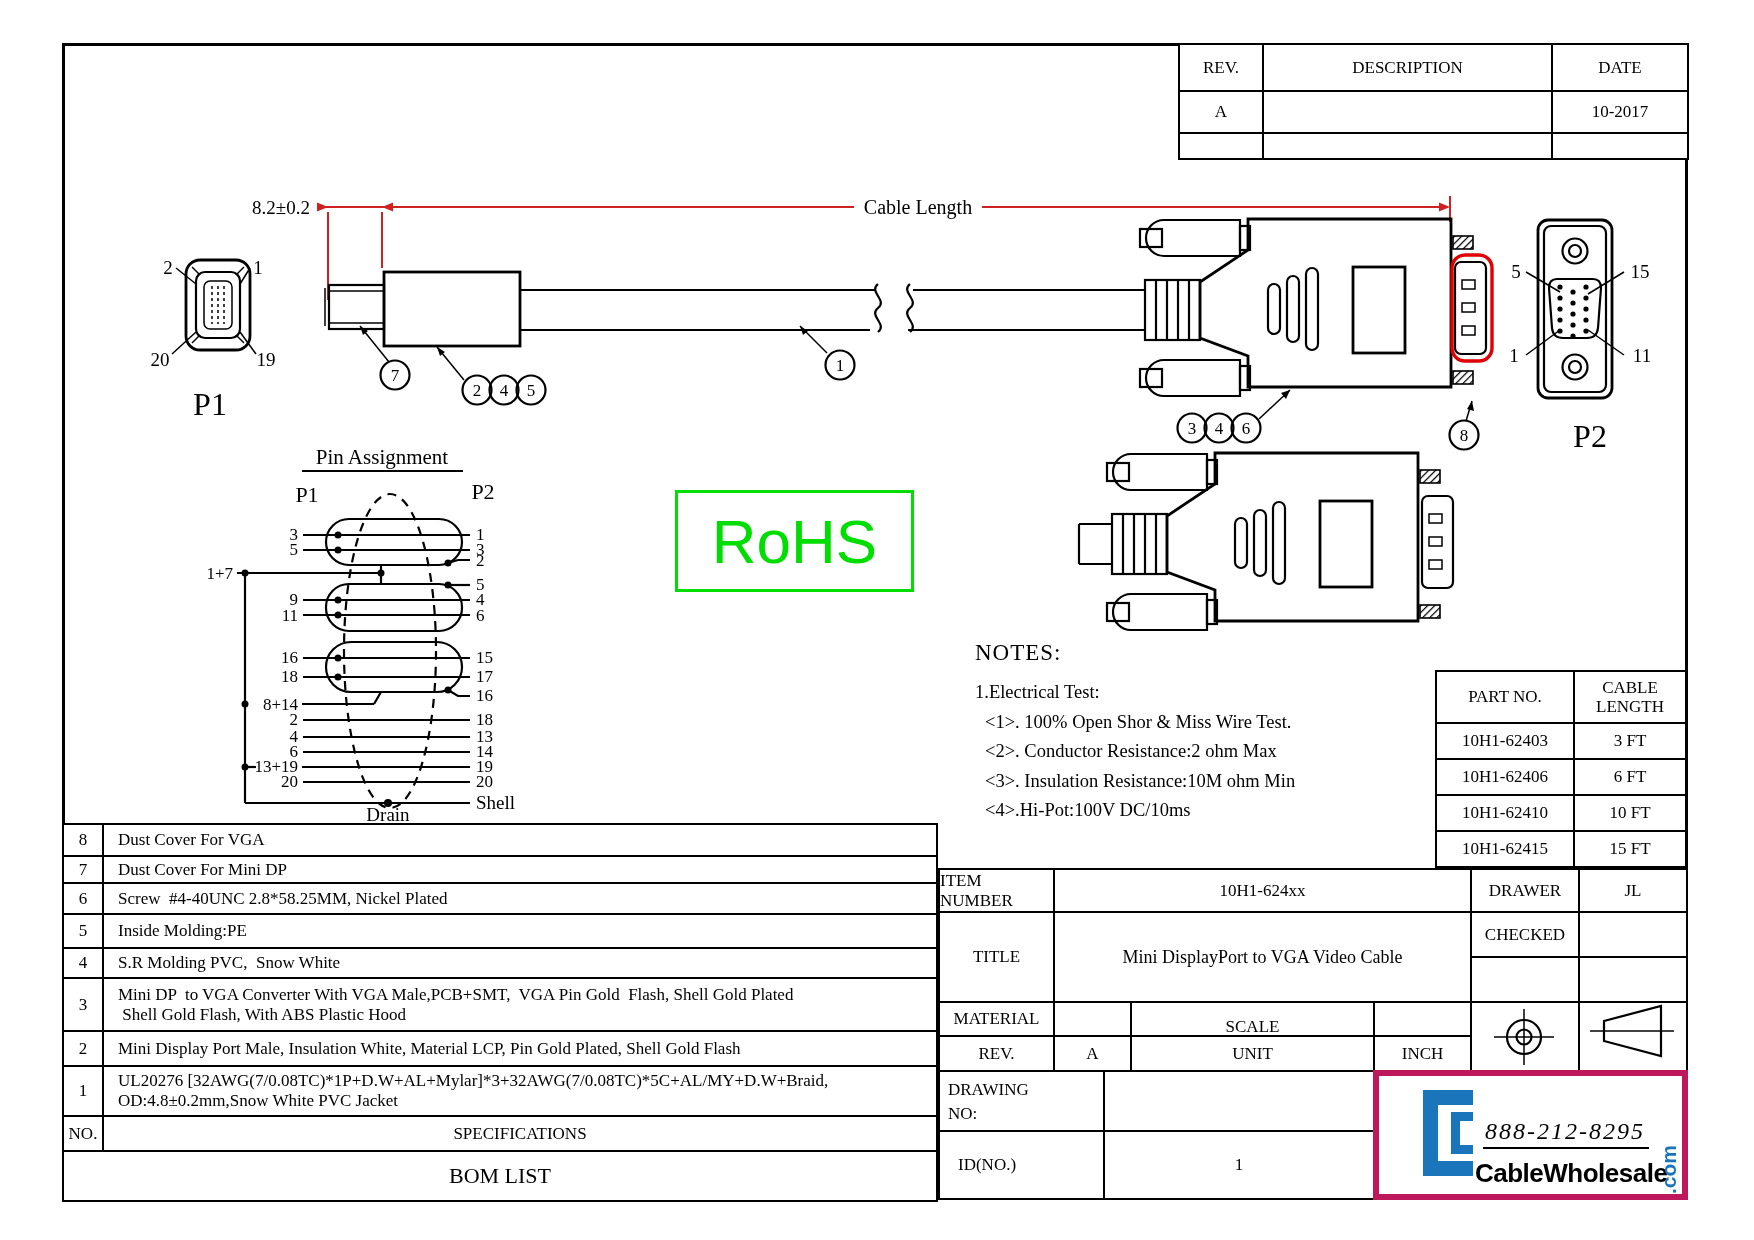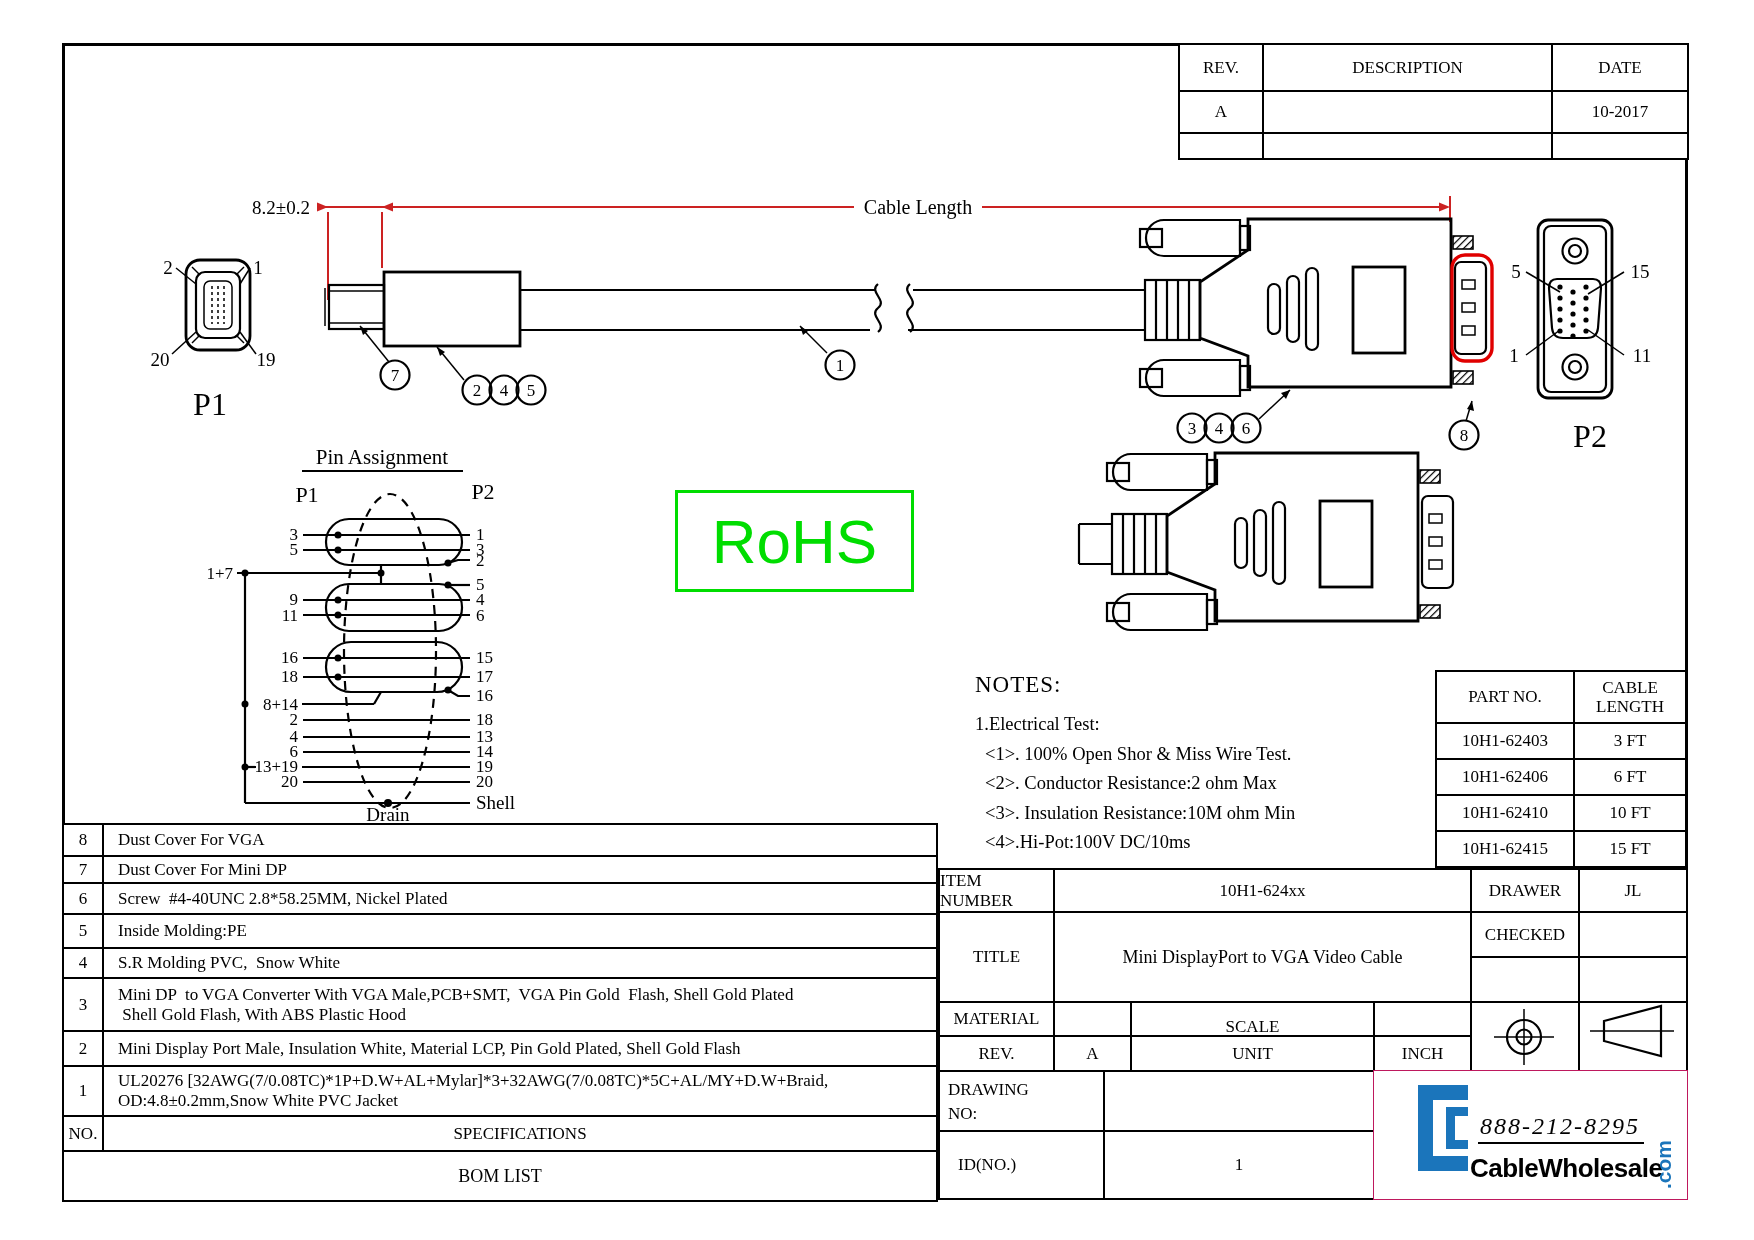--- a/index.html
+++ b/index.html
@@ -8,44 +8,44 @@
   .abs{position:absolute;}
   #frame{left:62px;top:43px;width:1626px;height:1157px;border:3px solid #000;box-sizing:border-box;}
   
   table.dtable{border-collapse:collapse;table-layout:fixed;background:#fff;}
   table.dtable td{border:2px solid #000;font:17px "Liberation Serif",serif;
                   text-align:center;vertical-align:middle;padding:0;overflow:hidden;}
   
   #bom{left:62px;top:823px;width:876px;}
   #bom td.desc{text-align:left;padding-left:14px;}
   #bom td.desc div{white-space:pre;line-height:20px;}
-  #bom td.footer{font-size:18px;font-family:Liberation Serif, serif;}
+  #bom td.footer{font-size:22px;font-family:Liberation Serif, serif;}
   
   #parts{left:1435px;top:670px;width:250px;}
   #parts td{font-size:17px;}
   #parts td.len-h{line-height:19px;}
   
   #revtable{left:1178px;top:43px;width:509px;}
   
   .cell{position:absolute;box-sizing:border-box;border:2px solid #000;background:#fff;
         display:flex;align-items:center;justify-content:center;
         font:17px "Liberation Serif",serif;}
   .cell.left{justify-content:flex-start;padding-left:18px;text-align:right;}
   .cell.toplft{align-items:flex-start;justify-content:flex-start;padding:6px 0 0 8px;}
   
   #notes{left:975px;top:640px;width:360px;}
-  #notes .nh{font-size:23px;letter-spacing:1px;margin-top:32px;}
+  #notes .nh{font-size:23px;letter-spacing:1px;}
   #notes .nl{font-size:18.5px;margin-top:8.5px;white-space:nowrap;}
   #notes .nl.first{margin-top:16px;}
   
   #rohs{left:675px;top:490px;width:233px;height:96px;border:3px solid #00dd00;
         display:flex;align-items:center;justify-content:center;
         font:62px "Liberation Sans",sans-serif;color:#00dd00;background:#fff;}
   
-  #logo-box{left:1373px;top:1070px;width:315px;height:130px;border:1px solid #be185d;box-sizing:border-box;background:#fff;}
+  #logo-box{left:1373px;top:1070px;width:315px;height:130px;border:6px solid #be185d;box-sizing:border-box;background:#fff;}
   .logo-c1{position:absolute;left:44px;top:14px;width:50px;height:86px;box-sizing:border-box;
            border:15px solid #1b75bb;border-right:none;}
   .logo-c2{position:absolute;left:72px;top:36px;width:22px;height:42px;box-sizing:border-box;
            border:9px solid #1b75bb;border-right:none;}
   .logo-phone{position:absolute;left:104px;top:42px;font:italic 24px "Liberation Serif",serif;
               border-bottom:2px solid #000;padding:0 4px 2px 2px;letter-spacing:2px;}
   .logo-name{position:absolute;left:96px;top:82px;font:bold 26px "Liberation Sans",sans-serif;letter-spacing:-0.5px;}
   .logo-tld{position:absolute;left:278px;top:118px;transform:rotate(-90deg);transform-origin:left top;
             font:bold 21px "Liberation Sans",sans-serif;color:#1b75bb;}
   

